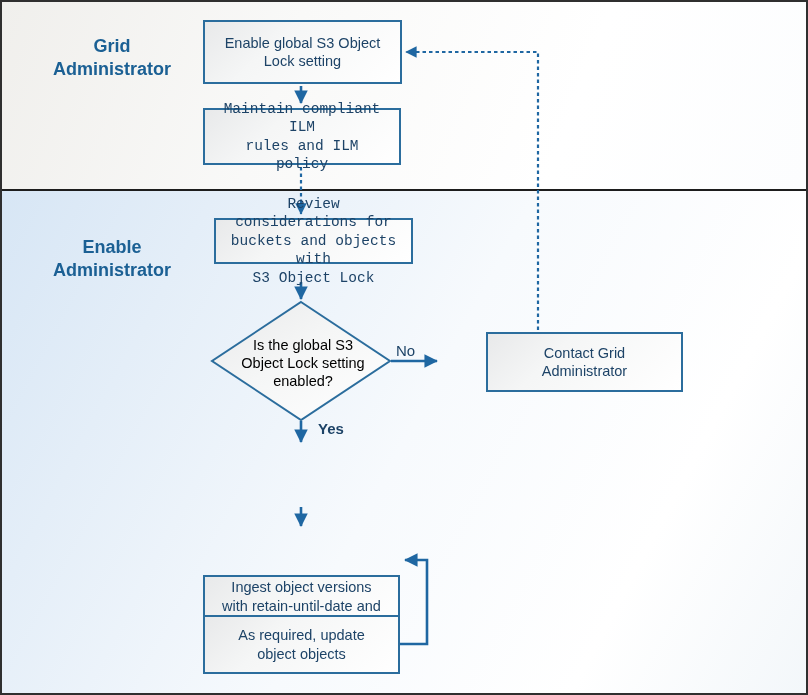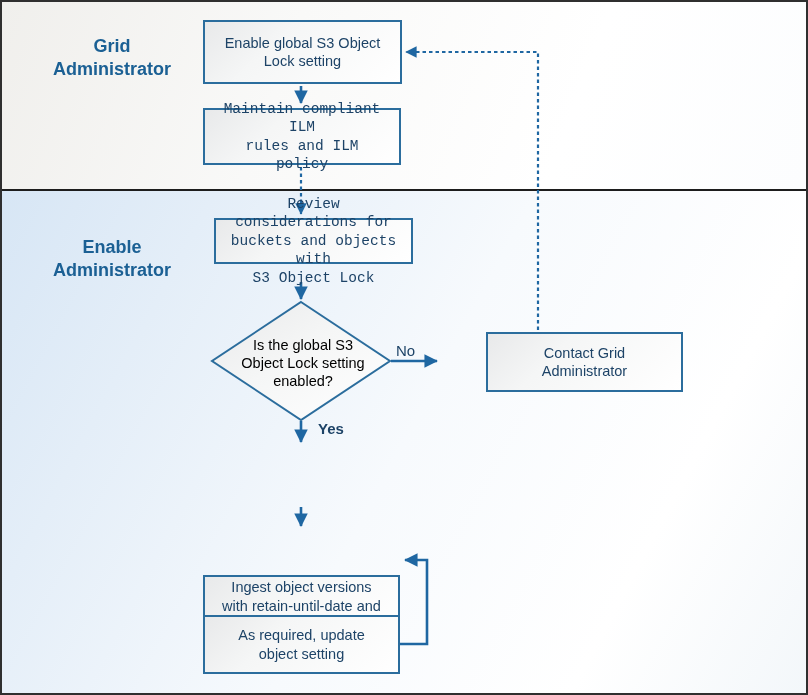--- a/index.html
+++ b/index.html
@@ -113,18 +113,18 @@
 S3 Object Lock</div>
   <div class="diamond-text">Is the global S3
 Object Lock setting
 enabled?</div>
   <div class="node n-contact">Contact Grid
 Administrator</div>
   <div class="node n-ingest">Ingest object versions
 with retain-until-date and
 legal-hold settings</div>
   <div class="node n-update">As required, update
-object setting</div>
+object objects</div>
 
   <div class="edge-label no">No</div>
   <div class="edge-label yes">Yes</div>
 
 </div>
 
 </body></html>

